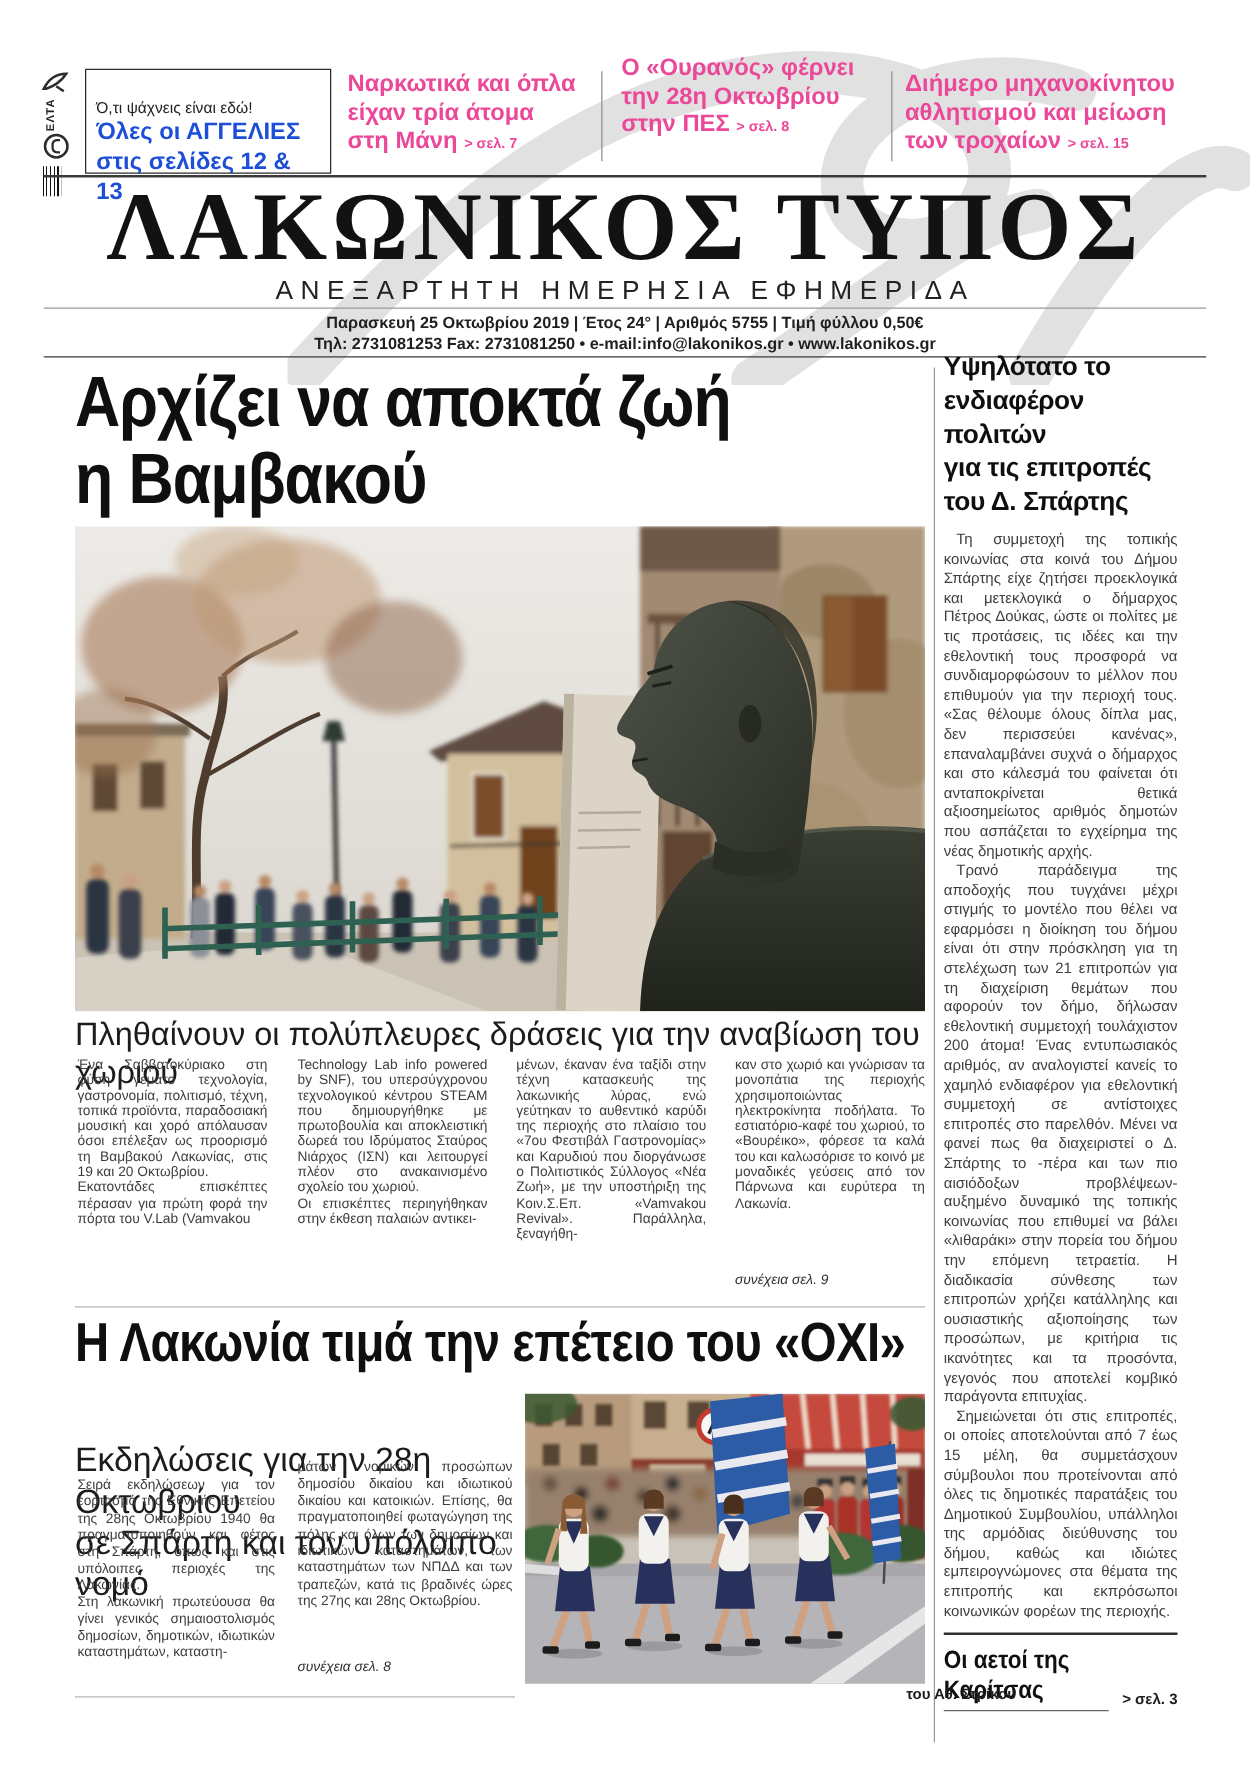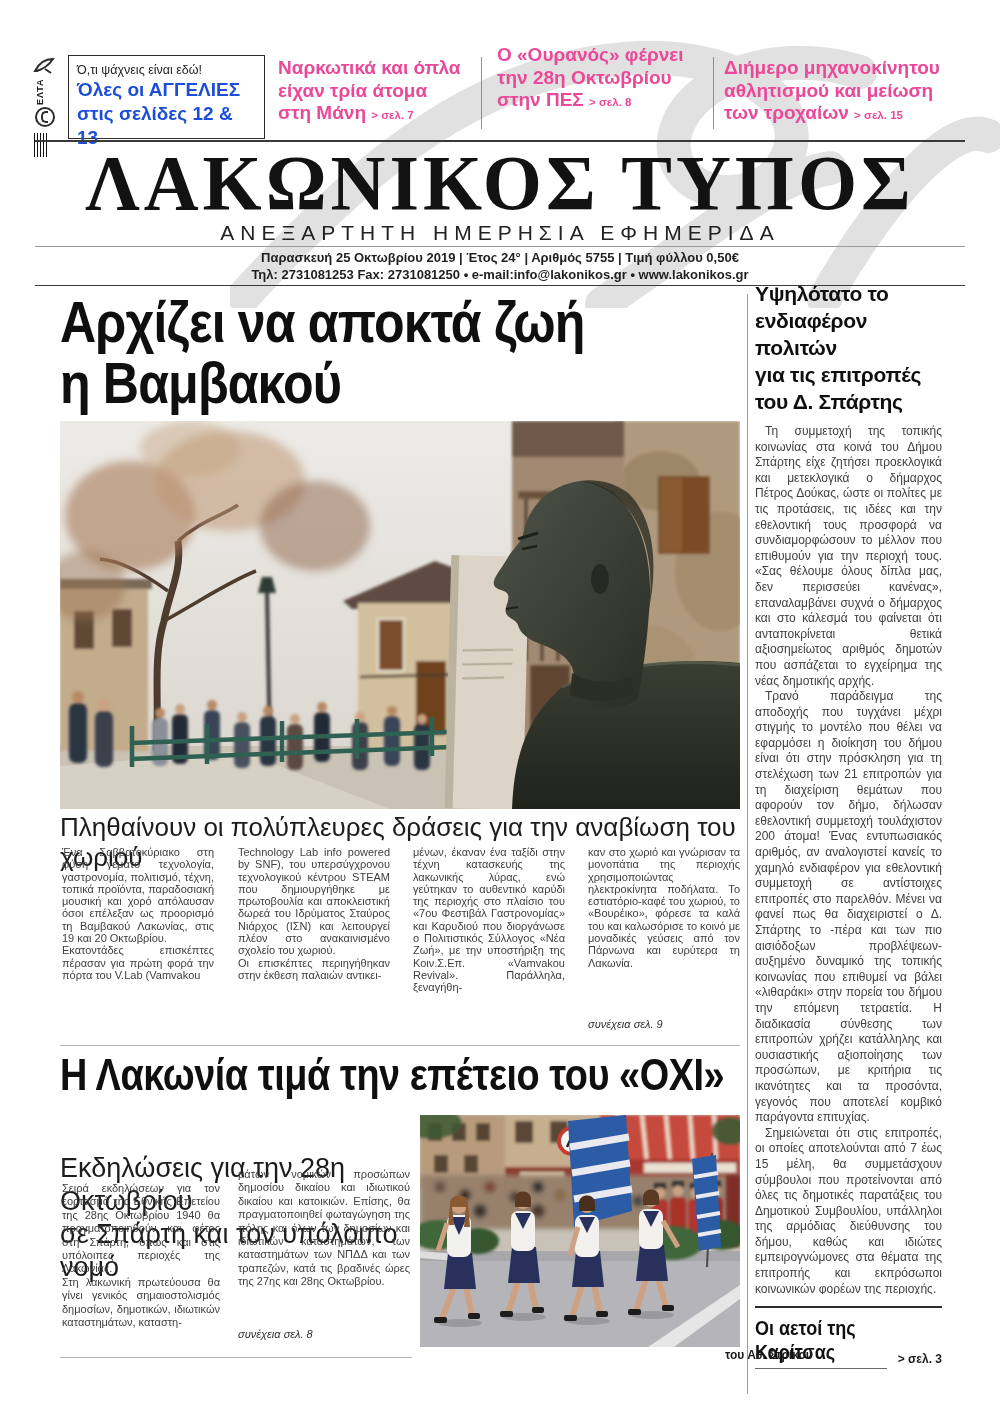--- a/index.html
+++ b/index.html
@@ -10,21 +10,21 @@
   .prelines{white-space:pre-line;}
 
   
   .mini-logos{left:33px;top:55px;width:26px;height:105px;}
   .elta-vert{position:absolute;top:24px;left:2px;font-size:9px;font-weight:700;letter-spacing:1px;
              transform:rotate(-90deg) translate(-26px,0);transform-origin:0 0;color:#222;}
   .press-ring{position:absolute;top:52px;left:2px;width:16px;height:16px;border:2.5px solid #2c2c2c;border-radius:50%;}
   .press-ring:after{content:"";position:absolute;left:4px;top:2px;width:5px;height:8px;border:2px solid #2c2c2c;border-right:none;border-radius:5px 0 0 5px;}
   .barcode{position:absolute;top:78px;left:1px;width:15px;height:24px;
            background:repeating-linear-gradient(90deg,#111 0 1px,#fff 1px 3px,#111 3px 4px,#fff 4px 6px);}
-  .classifieds-box{left:68px;top:55px;width:197px;height:84px;border:1.6px solid #2b2b2b;padding:6px 8px;box-sizing:border-box;background:#fff;}
+  .classifieds-box{left:68px;top:55px;width:197px;height:84px;border:1.6px solid #2b2b2b;padding:22px 8px;box-sizing:border-box;background:#fff;}
   .cl-tag{font-size:12.5px;line-height:16px;color:#222;}
   .cl-big{font-size:19px;line-height:24px;font-weight:700;color:#1d4ed8;}
   .teaser{font-size:19px;line-height:22.5px;font-weight:700;color:#ec4899;}
   .teaser .pageref{font-size:11.5px;font-weight:700;}
   .t1{left:278px;top:57px;width:196px;}
   .t2{left:497px;top:44px;width:206px;}
   .t3{left:724px;top:57px;width:232px;}
   .vdiv{width:1px;background:#8f8f8f;}
   .hrule{background:#3a3a3a;height:1.6px;}
   .thinrule{background:#9a9a9a;height:1px;}

